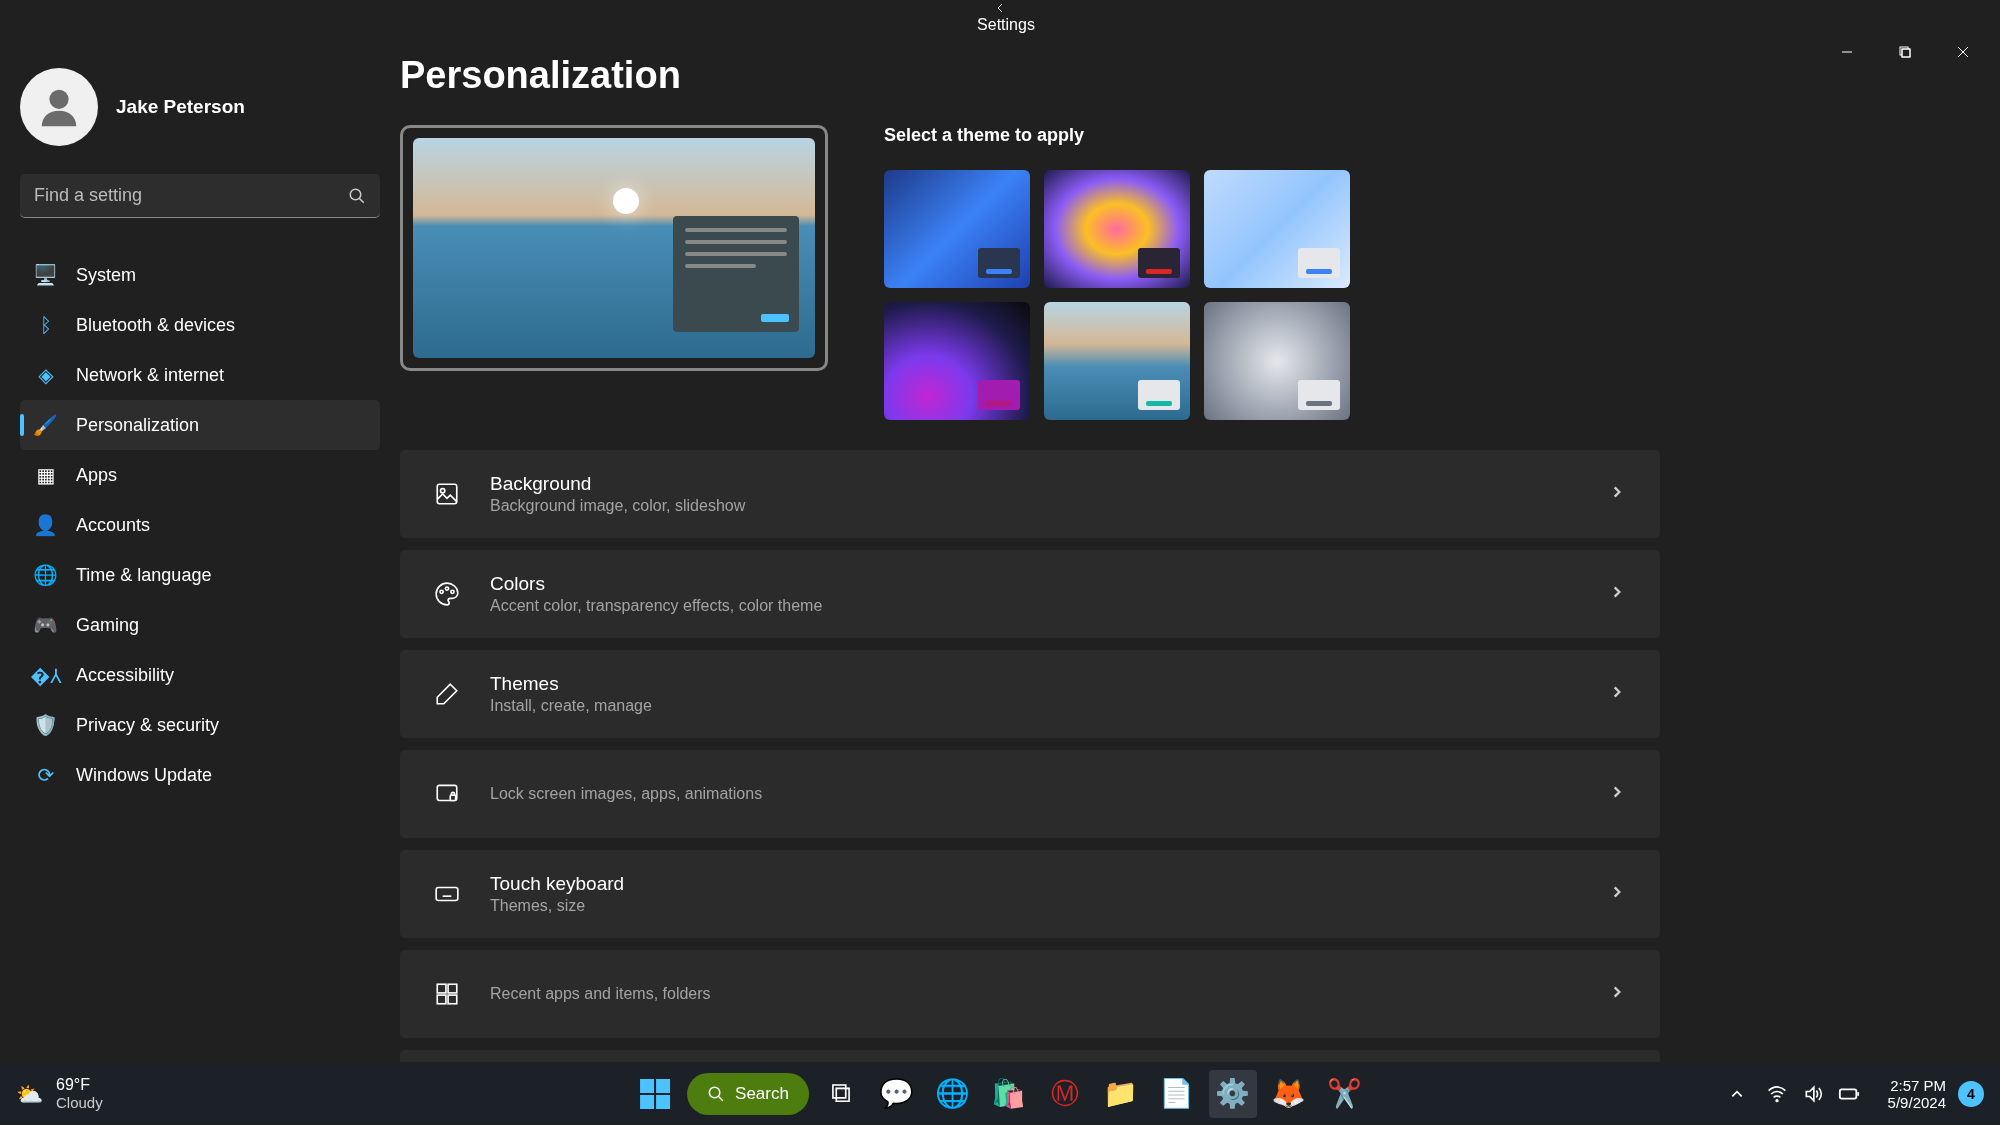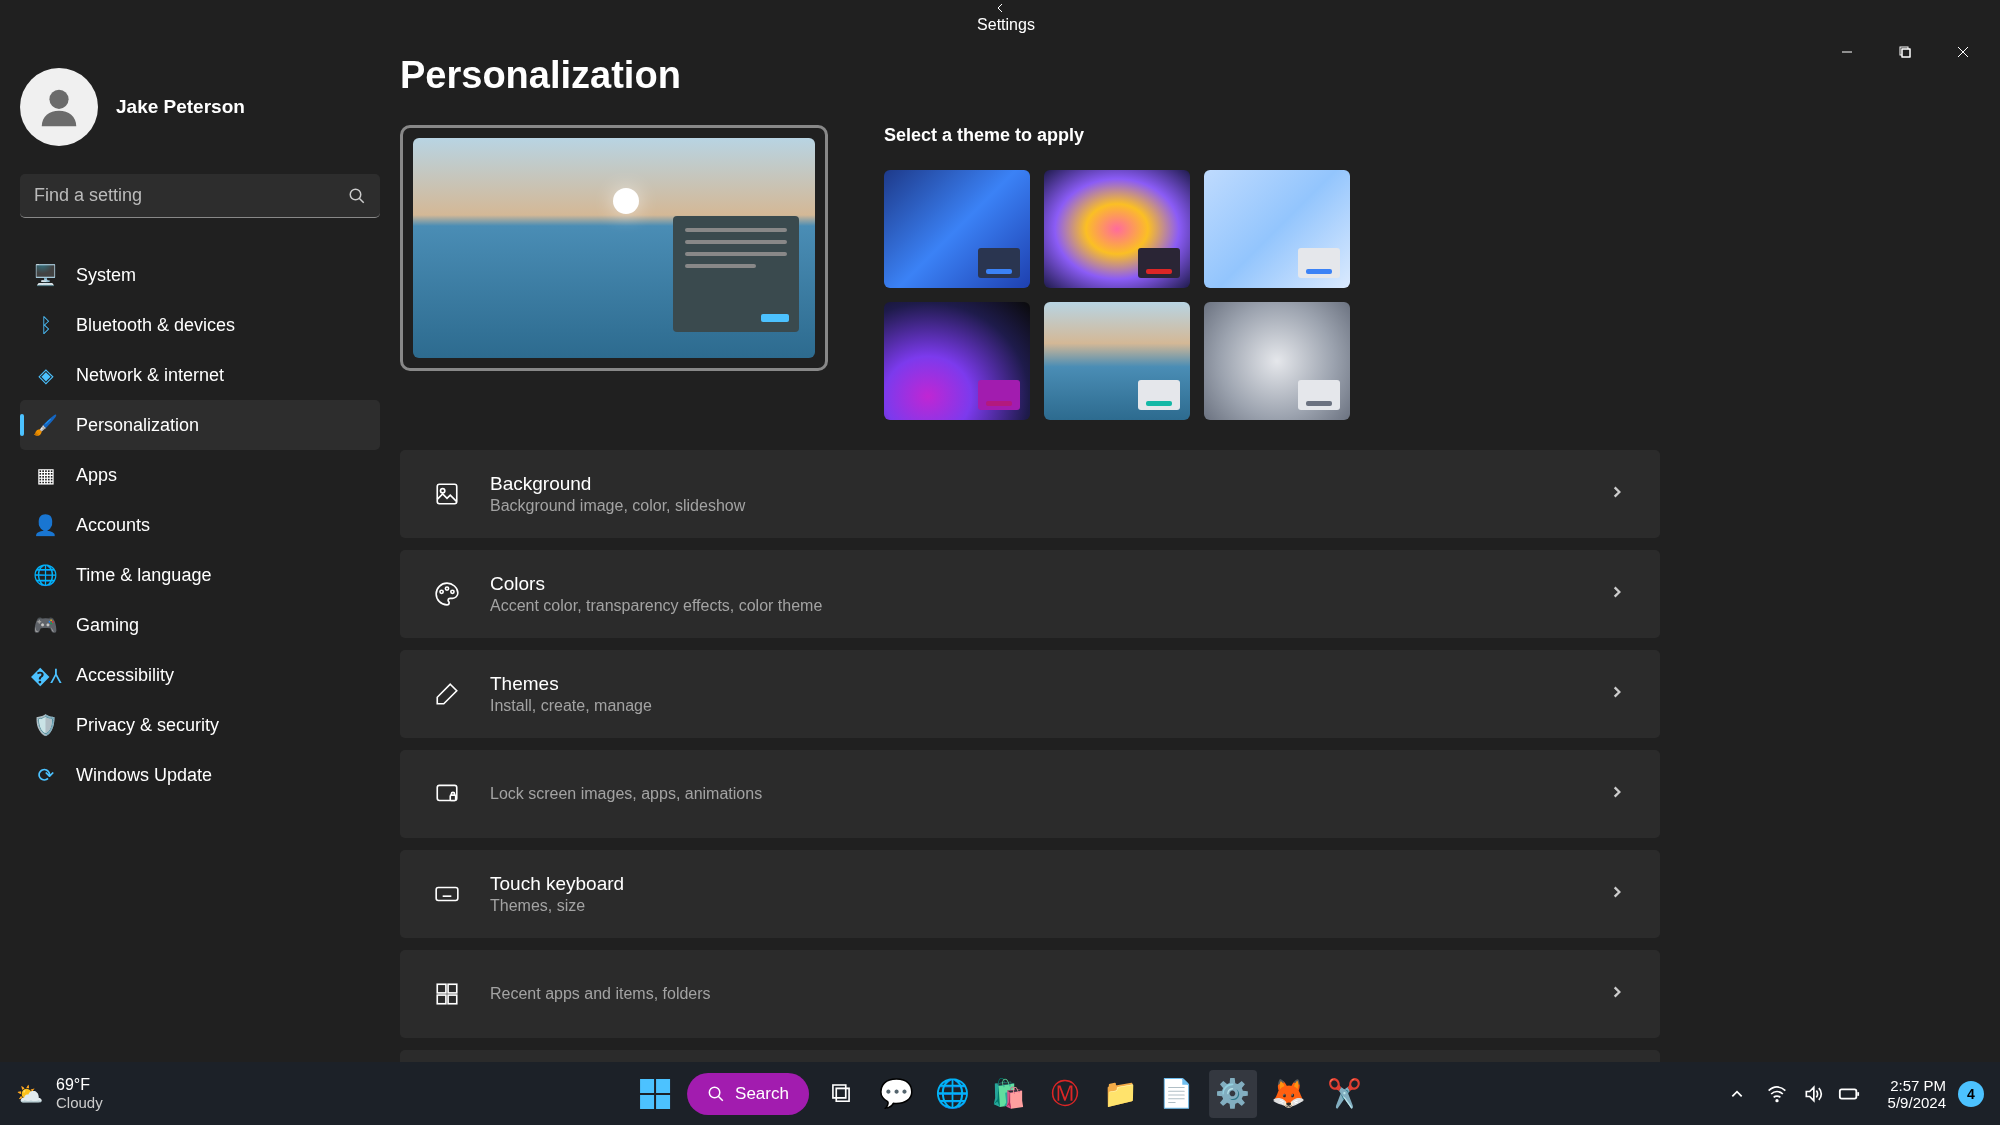--- a/index.html
+++ b/index.html
@@ -82,21 +82,21 @@
 
 .taskbar { position: absolute; bottom: 0; left: 0; right: 0; height: 63px; background: #1c2128; display: flex; align-items: center; padding: 0 16px; }
 .weather { display: flex; align-items: center; gap: 10px; }
 .weather-icon { width: 30px; height: 24px; font-size: 22px; }
 .weather-temp { font-size: 16px; }
 .weather-cond { font-size: 15px; color: #ccc; }
 .taskbar-center { position: absolute; left: 50%; transform: translateX(-50%); display: flex; align-items: center; gap: 8px; }
 .start-btn { width: 48px; height: 48px; display: flex; align-items: center; justify-content: center; cursor: pointer; }
 .win-logo { width: 30px; height: 30px; display: grid; grid-template: 1fr 1fr / 1fr 1fr; gap: 2px; }
 .win-logo div { background: #4cc2ff; }
-.search-pill { display: flex; align-items: center; gap: 10px; height: 42px; padding: 0 20px; background: #a21caf; border-radius: 21px; cursor: pointer; min-width: 120px;}
+.search-pill { display: flex; align-items: center; gap: 10px; height: 42px; padding: 0 20px; background: #4d7c0f; border-radius: 21px; cursor: pointer; min-width: 120px;}
 .search-pill svg { width: 18px; height: 18px; stroke: #fff; fill: none; stroke-width: 2; }
 .search-pill span { font-size: 17px; }
 .task-icon { width: 48px; height: 48px; display: flex; align-items: center; justify-content: center; cursor: pointer; font-size: 28px; border-radius: 4px; }
 .task-icon.active { background: #343840; }
 
 .taskbar-right { margin-left: auto; display: flex; align-items: center; gap: 4px; }
 .tray-icon { width: 26px; height: 26px; display: flex; align-items: center; justify-content: center; font-size: 18px; color: #fff; }
 .tray-time { text-align: right; margin-left: 12px; font-size: 15px; }
 .notif-badge { width: 26px; height: 26px; background: #4cc2ff; color: #000; border-radius: 13px; display: flex; align-items: center; justify-content: center; font-size: 14px; font-weight: 600; margin-left: 8px; }
 .tray-group { display:flex; align-items:center; gap:10px; padding:4px 10px; border-radius:4px; }

